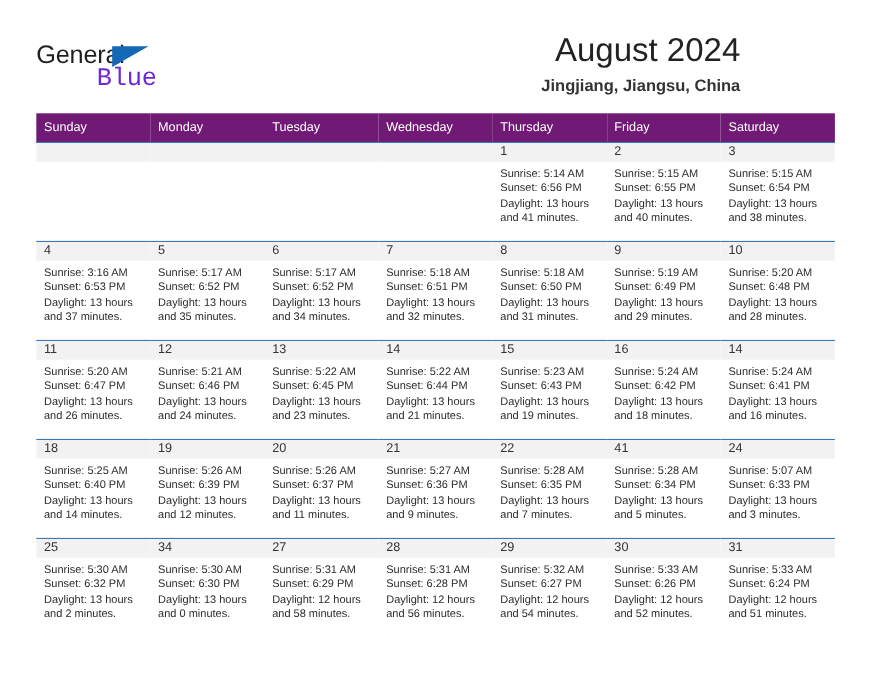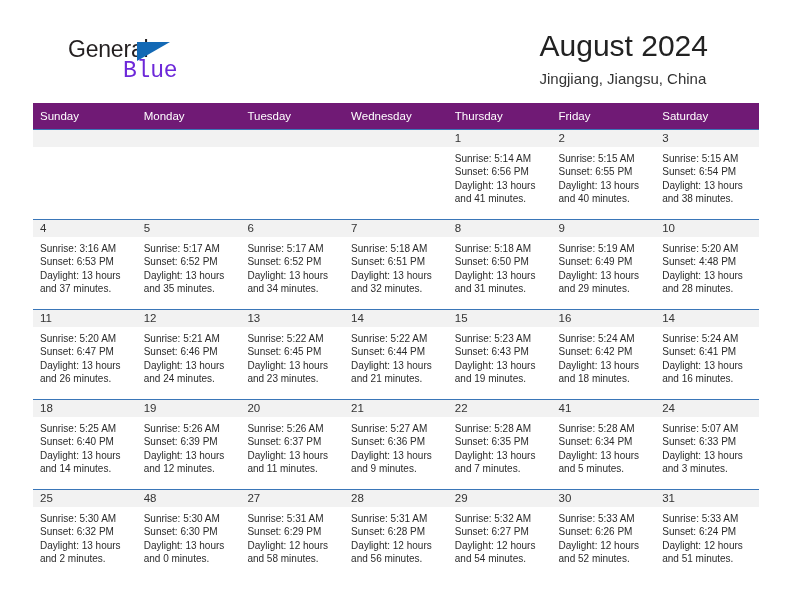--- a/index.html
+++ b/index.html
@@ -23,21 +23,20 @@
     padding: 0;
   }
 
   
   .header {
     position: absolute;
     left: 0;
     top: 0;
     width: 708px;
     height: 100px;
-    margin-left: 35px;
   }
   .logo {
     position: absolute;
     left: 33px;
     top: 36px;
     width: 180px;
     height: 50px;
   }
   .logo-general {
     position: absolute;
@@ -65,32 +64,32 @@
     letter-spacing: -0.2px;
     color: #6d28d9;
     font-family: Liberation Mono, monospace;
     text-align: right;
   }
 
   .title-block {
     position: absolute;
     right: 35px;
     top: 28px;
-    text-align: left;
+    text-align: right;
   }
   .cal-title {
     font-size: 30px;
     font-weight: normal;
     color: #222222;
     line-height: 36px;
     white-space: nowrap;
   }
   .cal-subtitle {
     font-size: 15px;
-    font-weight: normal;
+    font-weight: bold;
     color: #333333;
     line-height: 22px;
     margin-top: 4px;
     white-space: nowrap;
   }
 
   
   .calendar {
     position: absolute;
     left: 33px;
@@ -289,21 +288,21 @@
               <div>Sunrise: 5:19 AM</div>
               <div>Sunset: 6:49 PM</div>
               <div>Daylight: 13 hours</div>
               <div>and 29 minutes.</div>
             </div>
           </td>
           <td>
             <div class="daynum-band">10</div>
             <div class="cell-body">
               <div>Sunrise: 5:20 AM</div>
-              <div>Sunset: 4:48 PM</div>
+              <div>Sunset: 6:48 PM</div>
               <div>Daylight: 13 hours</div>
               <div>and 28 minutes.</div>
             </div>
           </td>
         </tr>
         <tr class="week-row">
           <td>
             <div class="daynum-band">11</div>
             <div class="cell-body">
               <div>Sunrise: 5:20 AM</div>
@@ -436,21 +435,21 @@
           <td>
             <div class="daynum-band">25</div>
             <div class="cell-body">
               <div>Sunrise: 5:30 AM</div>
               <div>Sunset: 6:32 PM</div>
               <div>Daylight: 13 hours</div>
               <div>and 2 minutes.</div>
             </div>
           </td>
           <td>
-            <div class="daynum-band">48</div>
+            <div class="daynum-band">34</div>
             <div class="cell-body">
               <div>Sunrise: 5:30 AM</div>
               <div>Sunset: 6:30 PM</div>
               <div>Daylight: 13 hours</div>
               <div>and 0 minutes.</div>
             </div>
           </td>
           <td>
             <div class="daynum-band">27</div>
             <div class="cell-body">

